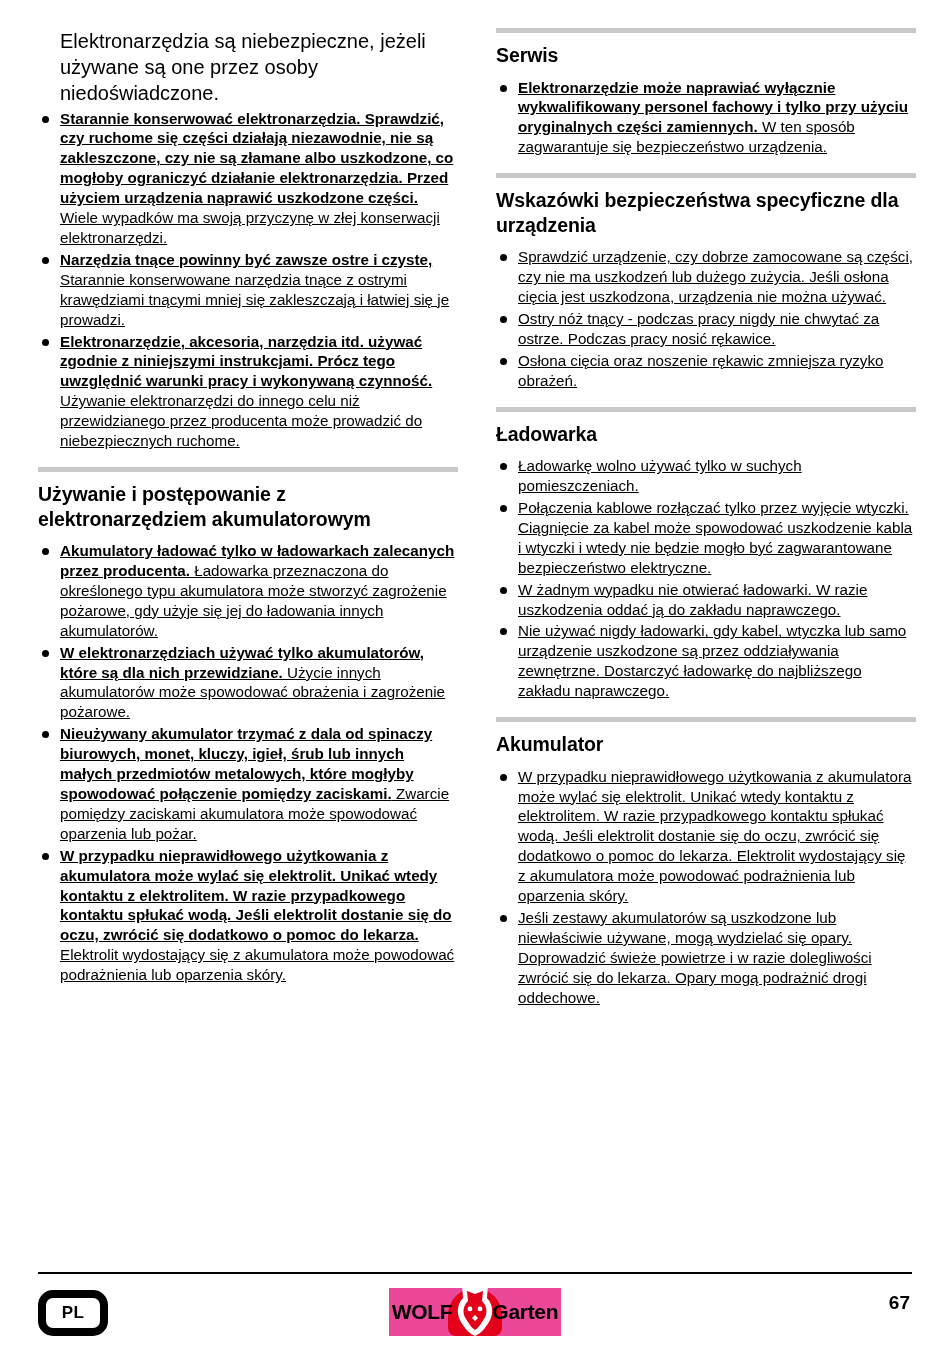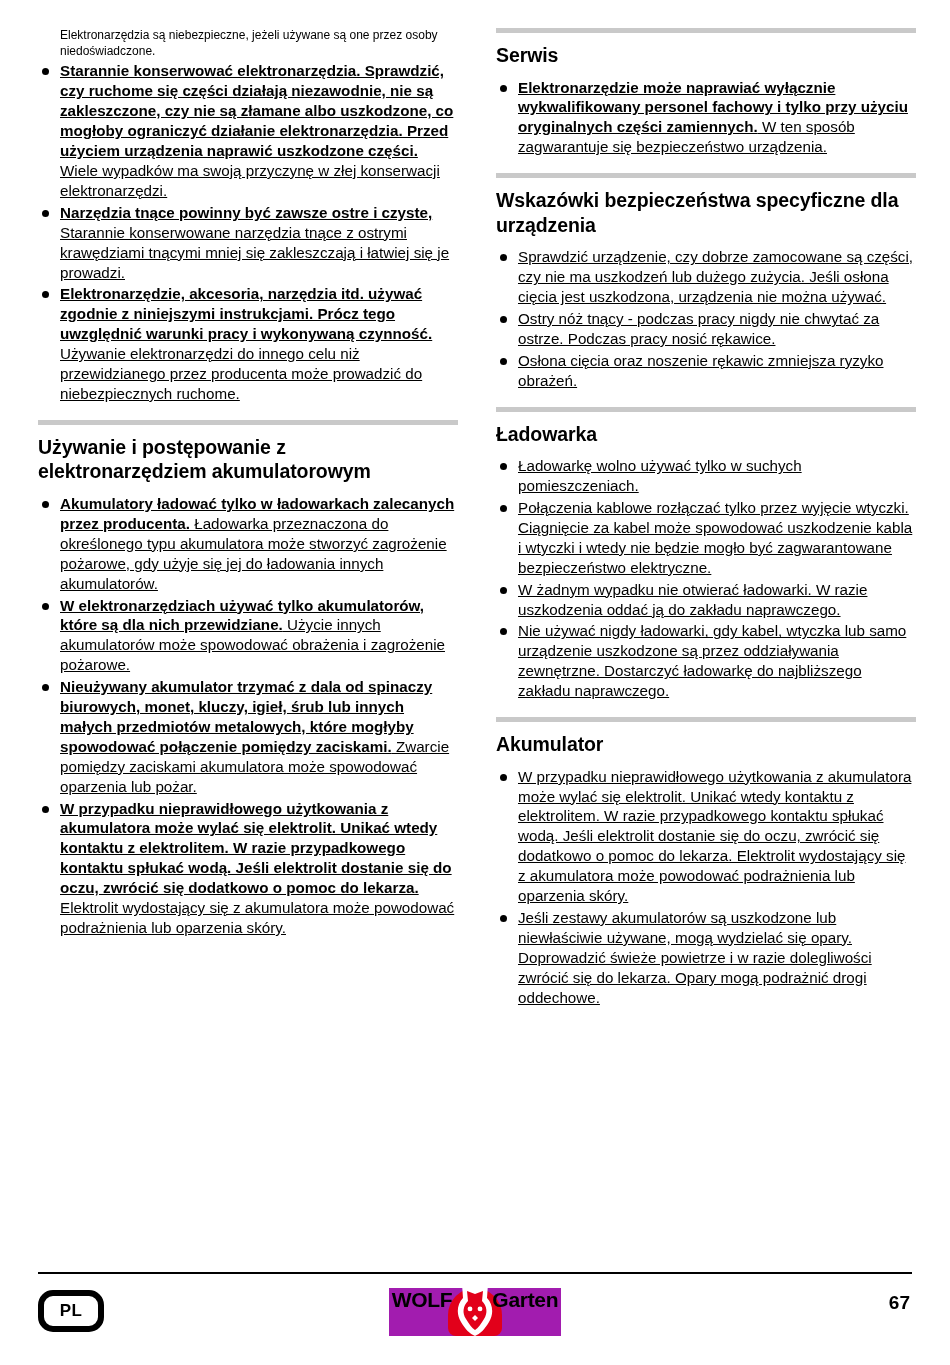--- a/index.html
+++ b/index.html
@@ -66,42 +66,42 @@
     position: absolute;
     left: 4px;
     top: 7px;
     width: 7px;
     height: 7px;
     background: #000;
     border-radius: 50%;
   }
   p.plain {
     margin: 0 0 2px 0;
-    font-size: 12px;
+    font-size: 20px;
     line-height: 1.31;
     padding-left: 22px;
   }
   .b { font-weight: bold; }
 
   
   .footer-rule {
     position: absolute;
     left: 38px;
     right: 38px;
     top: 1272px;
     height: 2px;
     background: #000;
   }
   .pl-badge {
     position: absolute;
     left: 38px;
     top: 1290px;
     width: 54px;
     height: 30px;
-    border: 6px solid #000000;
+    border: 8px solid #000000;
     border-radius: 15px;
     font-size: 17px;
     font-weight: bold;
     display: flex;
     align-items: center;
     justify-content: center;
     letter-spacing: 0.5px;
   }
   .page-num {
     position: absolute;
@@ -110,23 +110,23 @@
     font-size: 19px;
     font-weight: bold;
   }
   .logo {
     position: absolute;
     left: 50%;
     transform: translateX(-50%);
     top: 1288px;
     width: 172px;
     height: 48px;
-    background: #a21caf;
-    display: flex;
-    align-items: flex-start;
+    background: #ec4899;
+    display: flex;
+    align-items: center;
     justify-content: center;
     overflow: hidden;
   }
   .logo-text {
     font-size: 21px;
     font-weight: bold;
     color: #000;
     letter-spacing: -0.3px;
     position: relative;
     z-index: 3;

